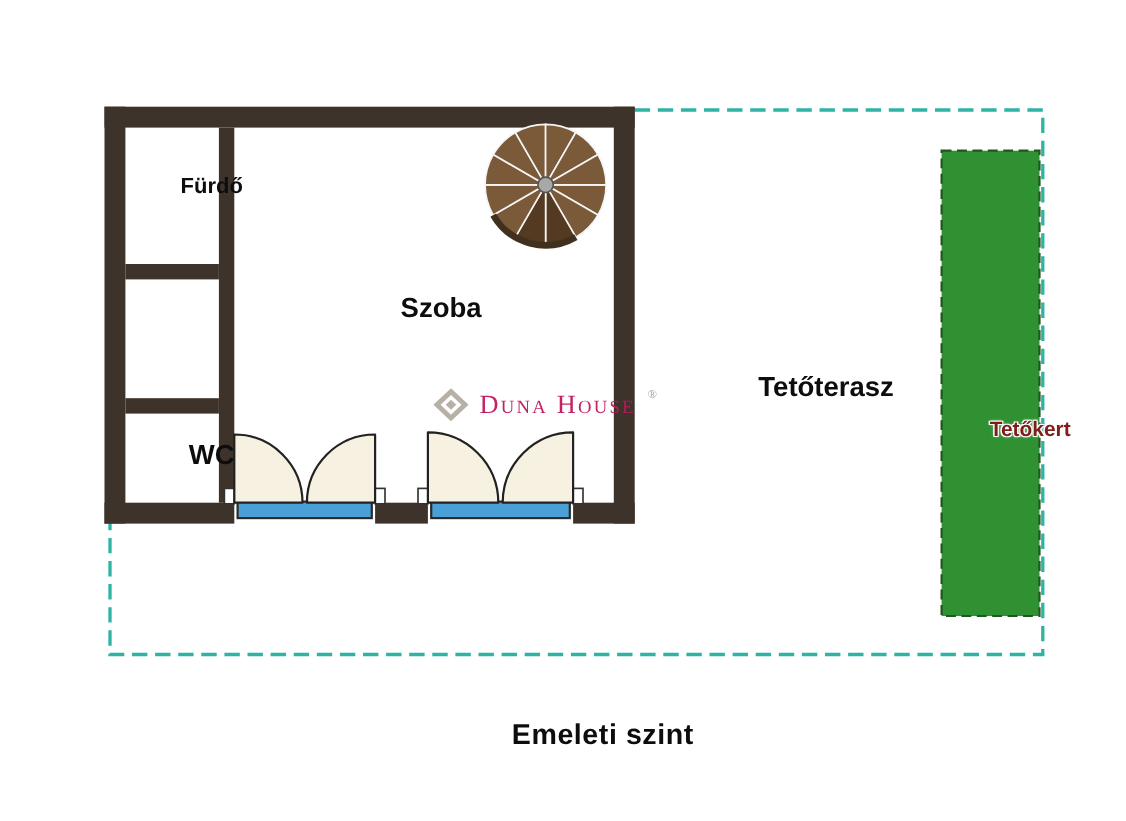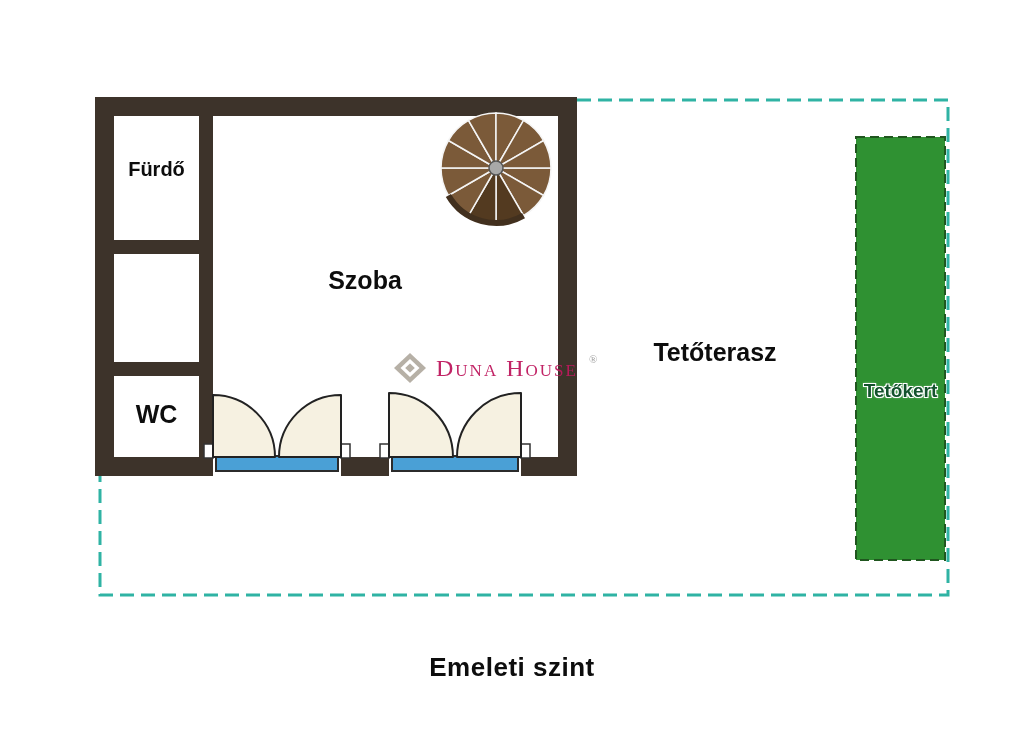--- a/index.html
+++ b/index.html
@@ -11,27 +11,28 @@
     overflow:hidden;
   }
   #plan-svg{position:absolute;left:0;top:0;}
   .room-label{
     position:absolute;
     font-weight:bold;
     color:#0d0d0d;
     text-align:center;
     line-height:1.1;
     white-space:nowrap;
+    padding-left:36px;
   }
   .lbl-bathroom{left:114px;top:158px;width:85px;font-size:20px;}
   .lbl-wc{left:114px;top:401px;width:85px;font-size:25px;}
   .lbl-room{left:285px;top:267px;width:160px;font-size:25px;}
   .lbl-terrace{left:625px;top:339px;width:180px;font-size:25px;}
   .lbl-garden{
-    left:843px;top:381px;width:115px;font-size:19px;color:#14532d;
+    left:843px;top:381px;width:115px;font-size:19px;color:#7f1d1d;
     text-shadow:-1px -1px 0 #fff,1px -1px 0 #fff,-1px 1px 0 #fff,1px 1px 0 #fff,0 0 3px #fff;
   }
   .lbl-caption{left:312px;top:653px;width:400px;font-size:26px;letter-spacing:0.5px;}
   #watermark{
     position:absolute;left:394px;top:353px;
     display:flex;align-items:center;gap:10px;
     opacity:0.95;
   }
   #watermark .wm-text{
     font-family:"Liberation Serif", serif;

